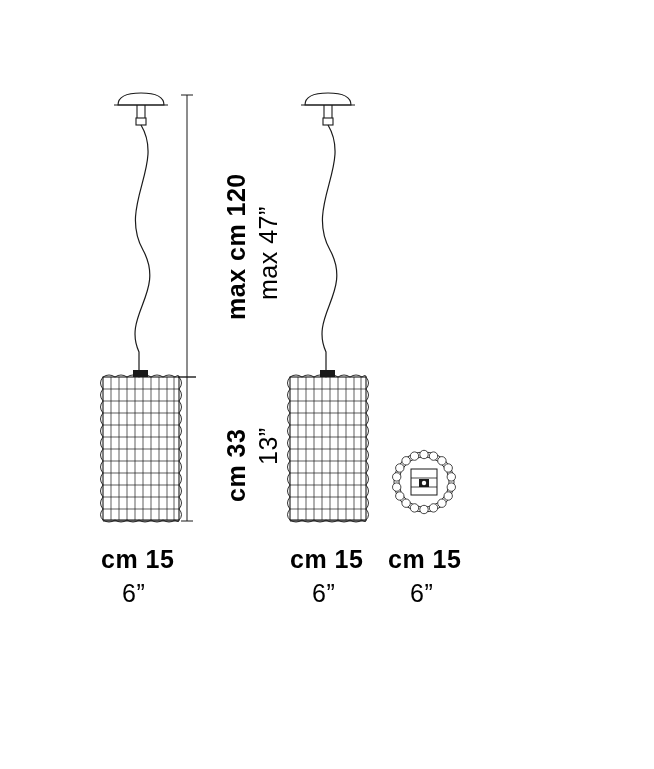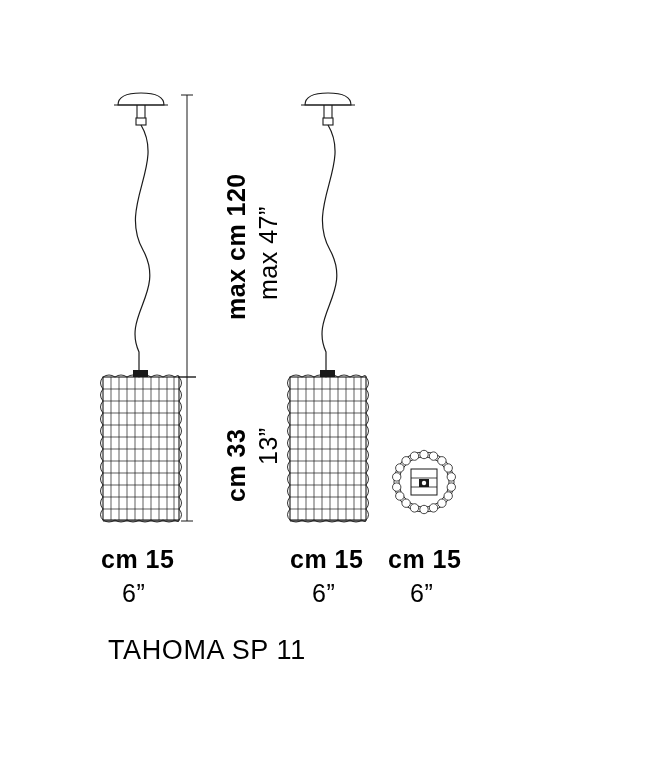--- a/index.html
+++ b/index.html
@@ -209,15 +209,14 @@
 
   <div class="txt dim-bold" style="left:101px; top:547px;">cm 15</div>
   <div class="txt dim-plain" style="left:122px; top:581px;">6”</div>
 
   <div class="txt dim-bold" style="left:290px; top:547px;">cm 15</div>
   <div class="txt dim-plain" style="left:312px; top:581px;">6”</div>
 
   <div class="txt dim-bold" style="left:388px; top:547px;">cm 15</div>
   <div class="txt dim-plain" style="left:410px; top:581px;">6”</div>
 
-  <div class="txt title" style="left:108px; top:637px;">TAHOMA SP 11</div>
 
 </div>
 
 </body></html>

